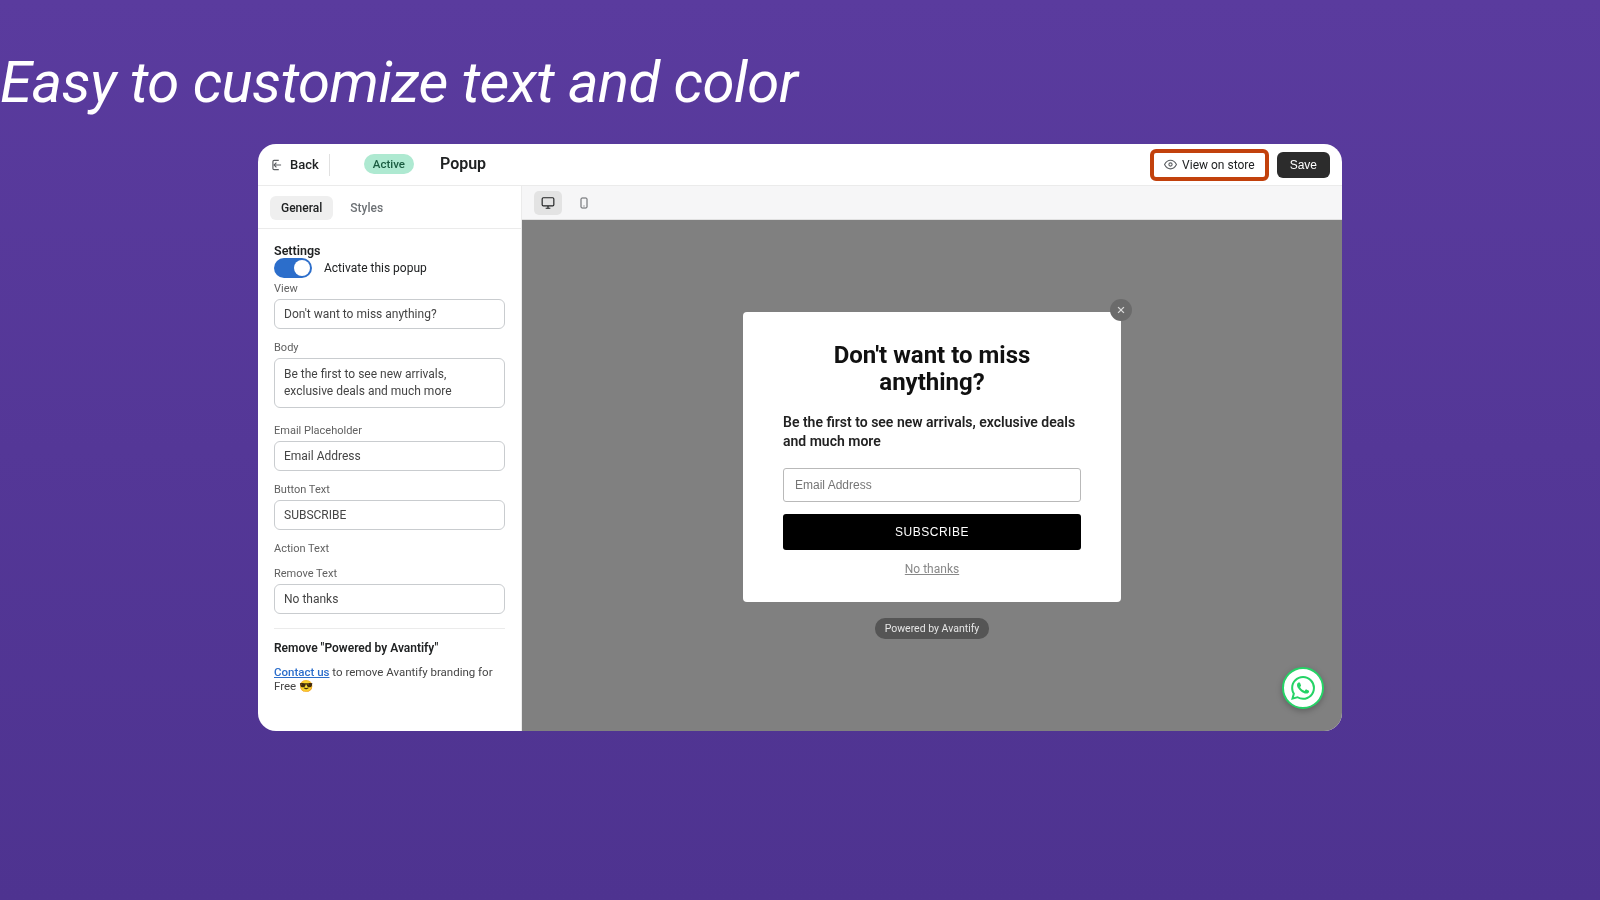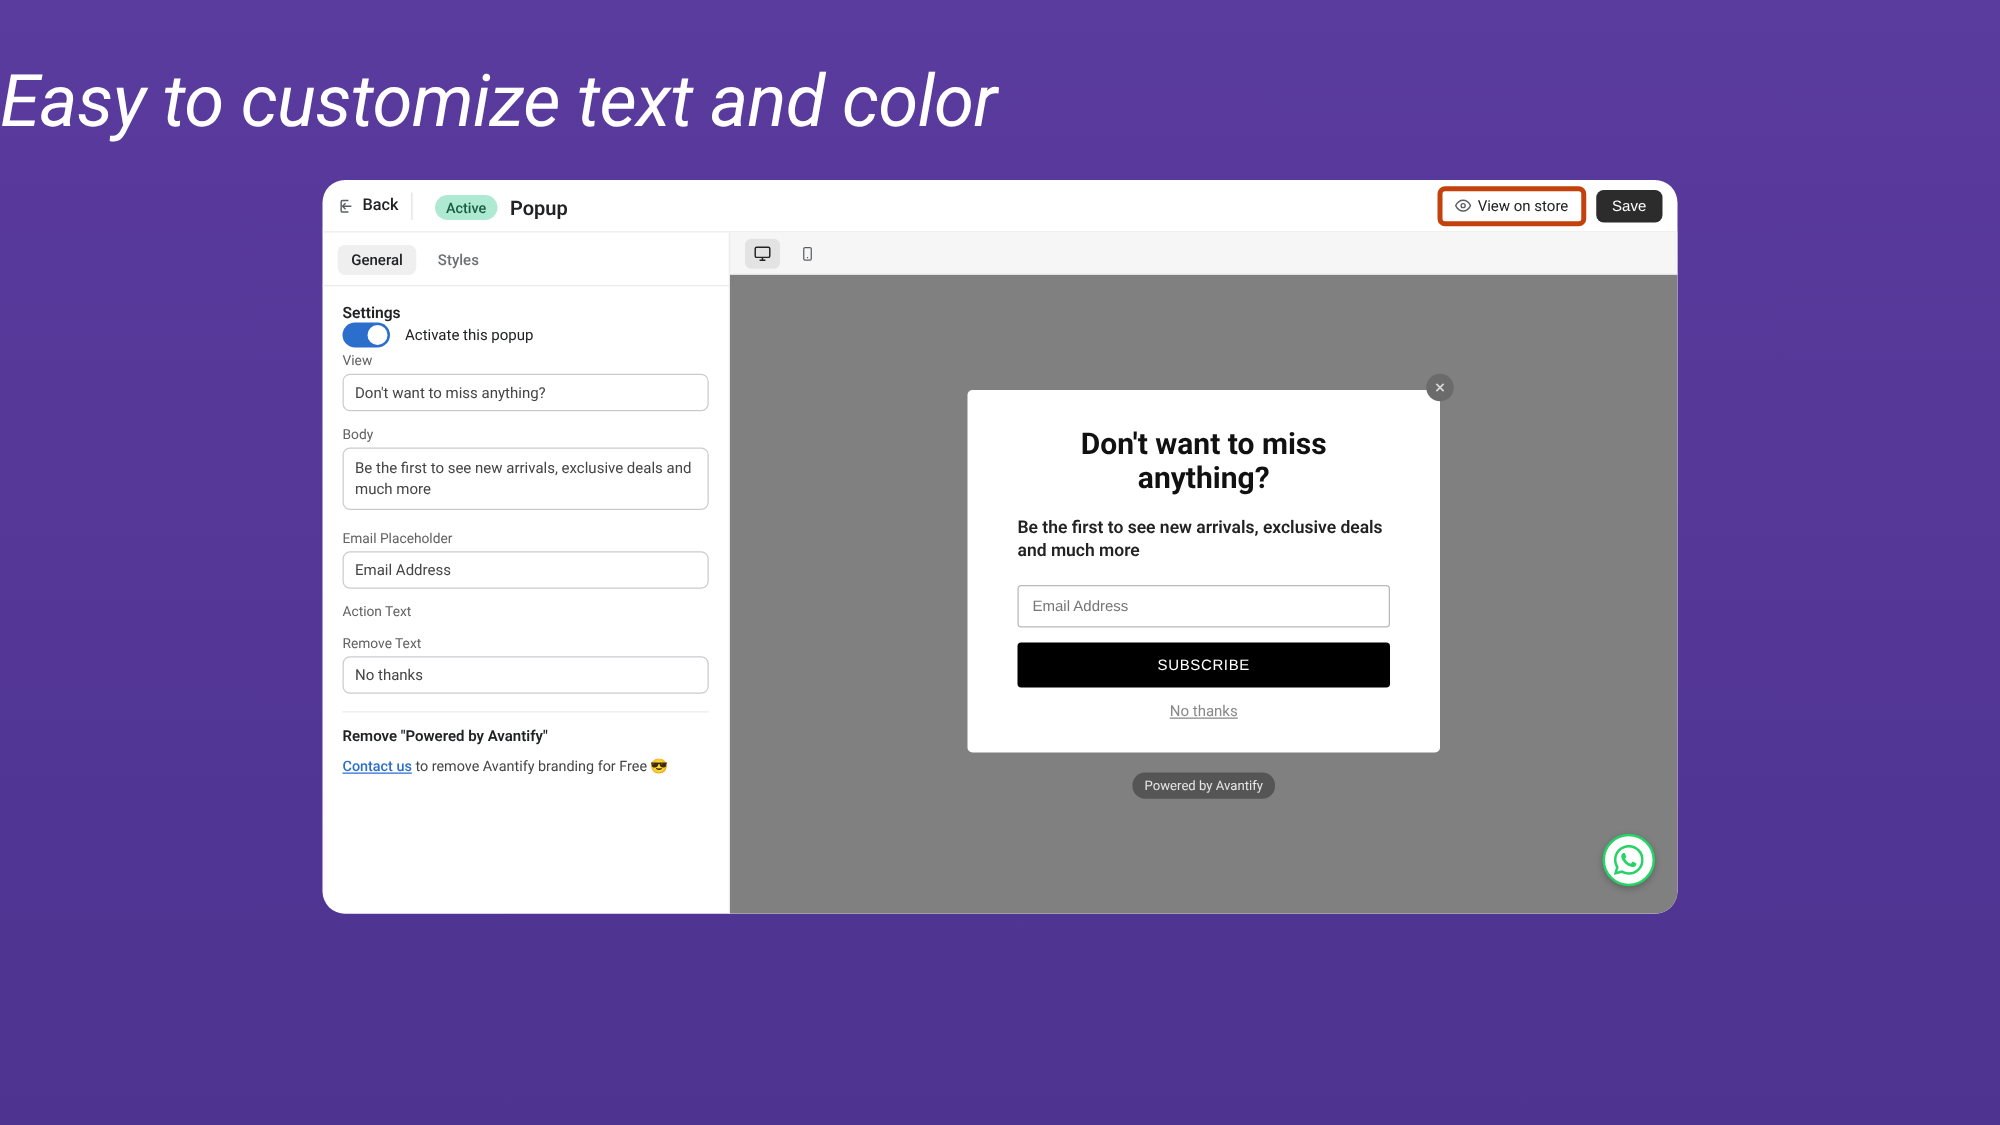--- a/index.html
+++ b/index.html
@@ -31,21 +31,21 @@
   position: relative;
 }
 .topbar {
   height: 42px;
   display: flex;
   align-items: center;
   justify-content: space-between;
   padding: 0 12px;
   border-bottom: 1px solid #ebebeb;
 }
-.topbar-left { display: flex; align-items: flex-end; gap: 10px; }
+.topbar-left { display: flex; align-items: flex-start; gap: 26px; }
 .back-btn {
   display: flex;
   align-items: center;
   gap: 6px;
   font-size: 13px;
   color: #202223;
   cursor: pointer;
   font-weight: 500;
   padding-right: 8px;
 }
@@ -77,21 +77,21 @@
   color: #fff;
   border: none;
   border-radius: 6px;
   padding: 6px 13px;
   font-size: 12px;
   font-weight: 500;
   cursor: pointer;
 }
 .content-row { display: flex; height: calc(100% - 42px); }
 .sidebar {
-  width: 326px;
+  width: 264px;
   border-right: 1px solid #ebebeb;
   display: flex;
   flex-direction: column;
   justify-content: flex-end;
 }
 .tabs {
   display: flex;
   gap: 6px;
   padding: 10px 12px 8px;
   border-bottom: 1px solid #ebebeb;
@@ -310,20 +310,24 @@
         <div class="field-group">
           <label class="field-label">Body</label>
           <textarea class="text-area" rows="2" style="">Be the first to see new arrivals, exclusive deals and much more</textarea>
         </div>
 
         <div class="field-group">
           <label class="field-label">Email Placeholder</label>
           <input class="text-input" value="Email Address" style="">
         </div>
 
+        <div class="field-group">
+          <label class="field-label">Button Text</label>
+          <input class="text-input" value="SUBSCRIBE" style="">
+        </div>
 
         <div class="field-group">
           <label class="field-label">Action Text</label>
         </div>
 
         <div class="field-group">
           <label class="field-label">Remove Text</label>
           <input class="text-input" value="No thanks" style="">
         </div>
 

